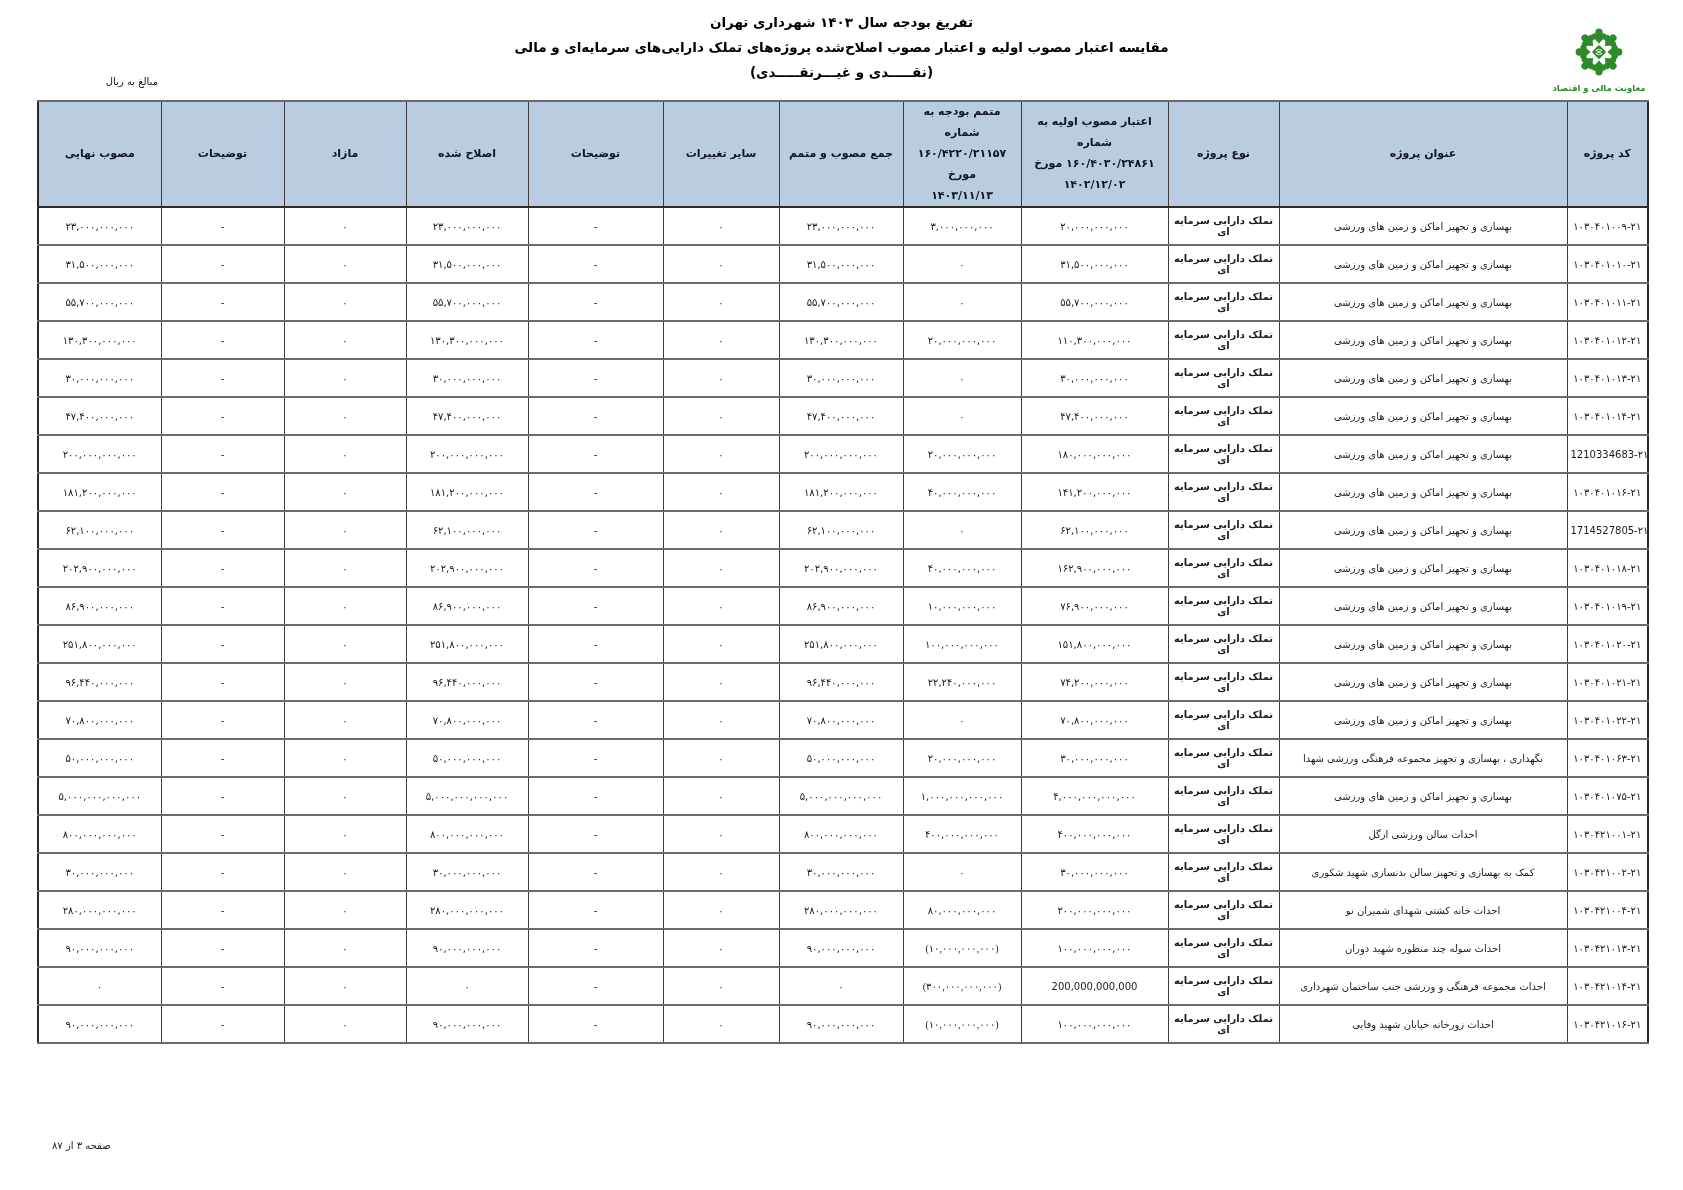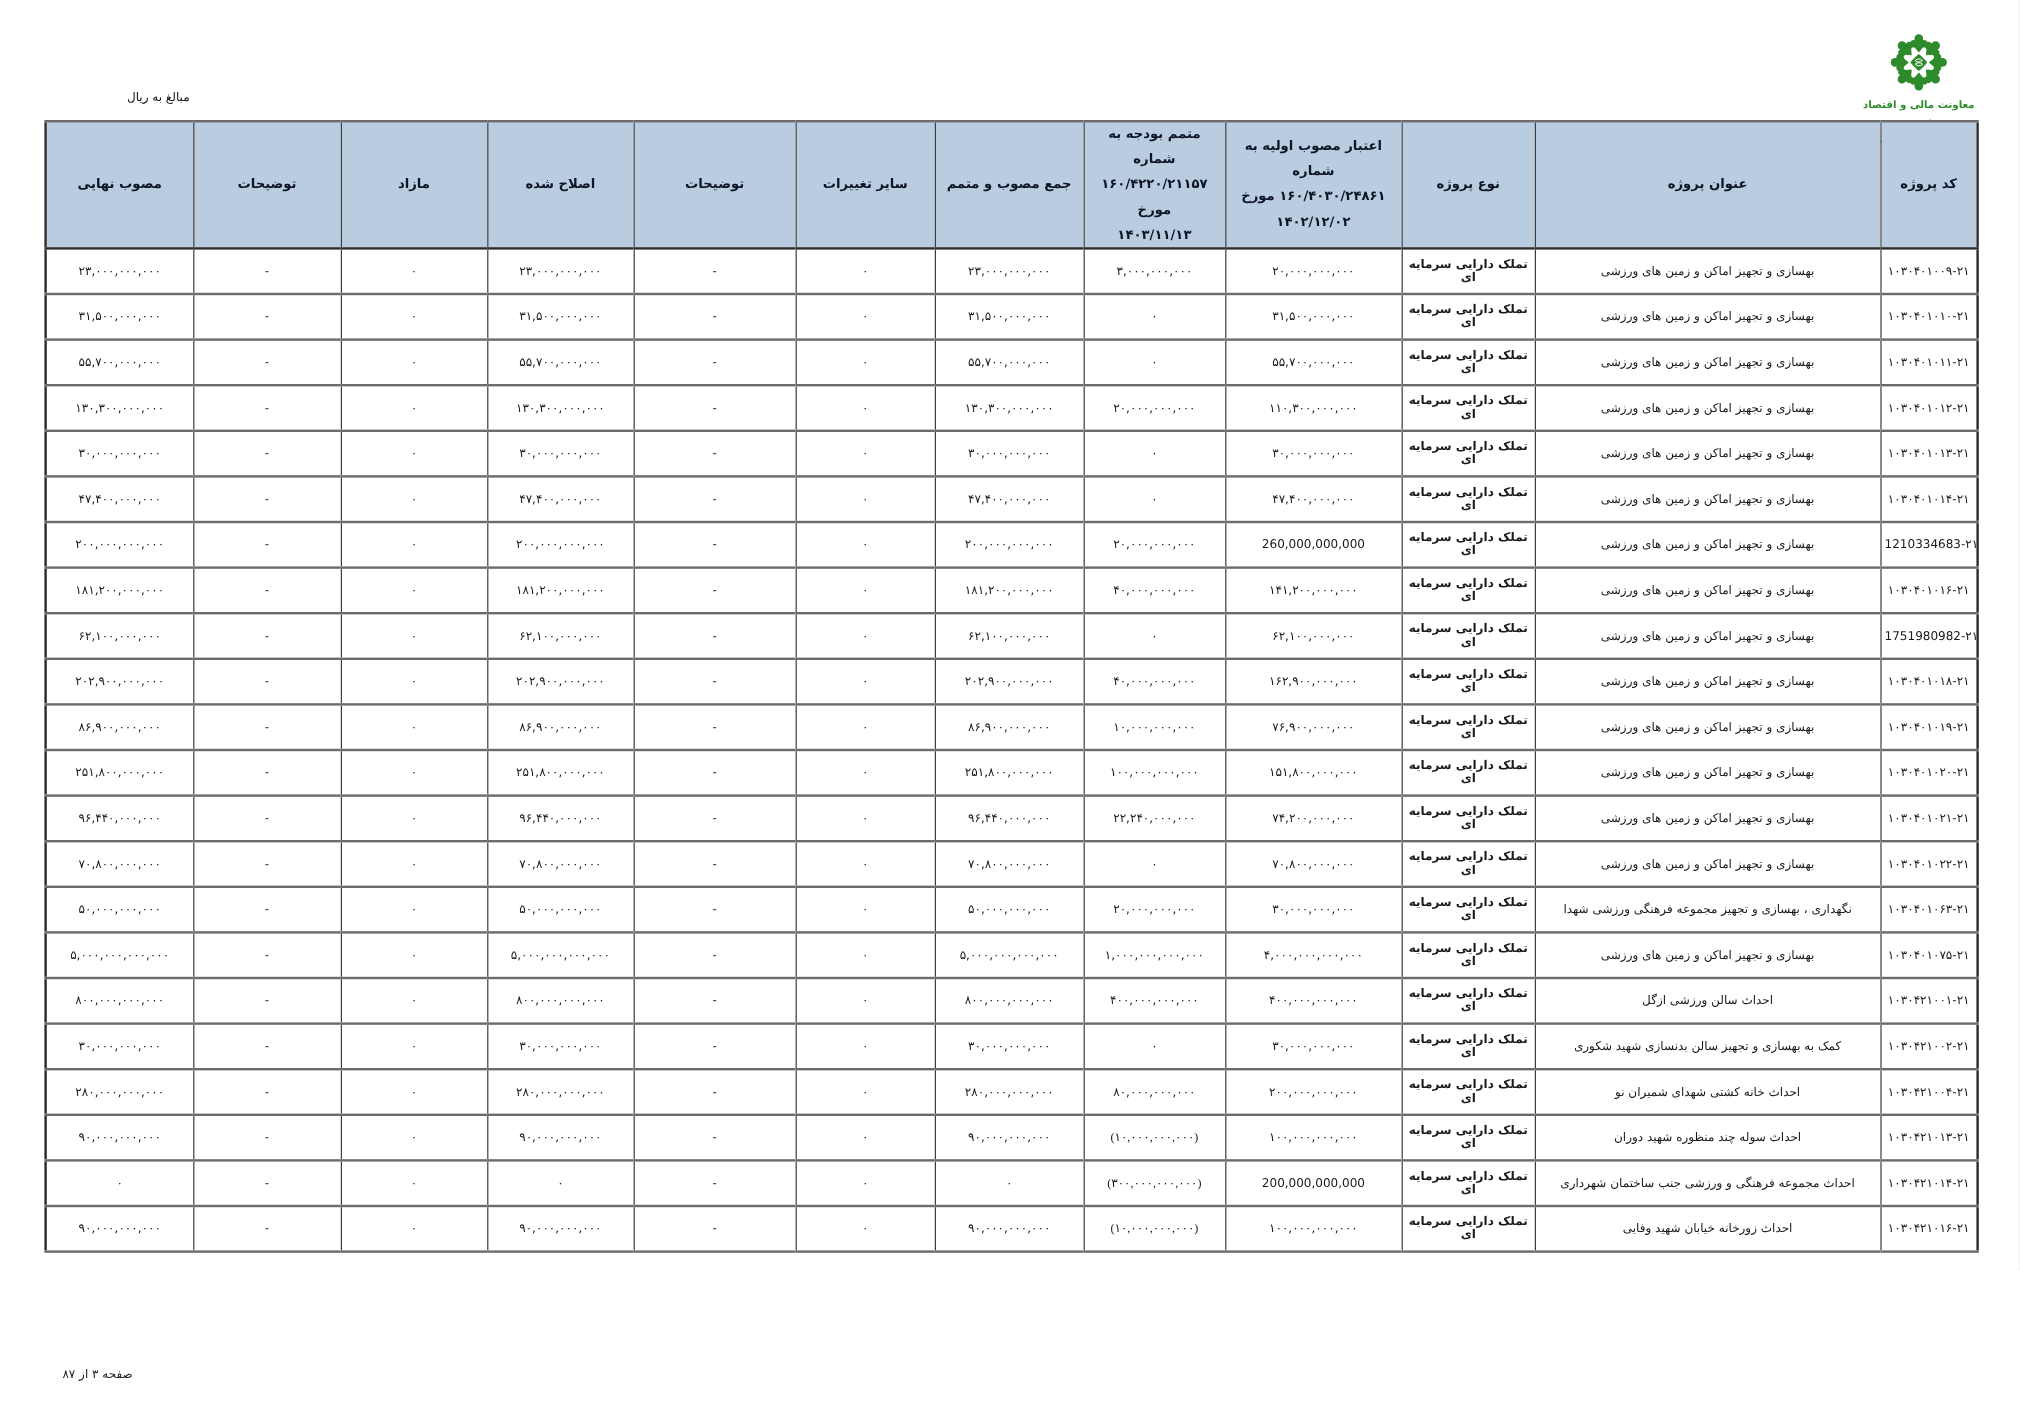--- a/index.html
+++ b/index.html
@@ -82,20 +82,25 @@
   col.colw-amended{width:122px;}
   col.colw-surplus{width:122px;}
   col.colw-notes_b{width:123px;}
   col.colw-final{width:123px;}
 </style>
 </head>
 <body>
 
 <div class="page">
 
+  <div class="titles">
+    <div class="title-line">تفریغ بودجه سال ۱۴۰۳ شهرداری تهران</div>
+    <div class="title-line">مقایسه اعتبار مصوب اولیه و اعتبار مصوب اصلاح‌شده پروژه‌های تملک دارایی‌های سرمایه‌ای و مالی</div>
+    <div class="title-line">(نقـــــدی و غیـــرنقـــــدی)</div>
+  </div>
 
   <div class="org-block">
     <span>
       <svg class="logo" viewBox="0 0 100 100" aria-hidden="true">
         <g fill="#2e8b2c">
           <g id="petal">
             <circle cx="50" cy="12" r="7"></circle>
             <circle cx="42" cy="20" r="6"></circle>
             <circle cx="58" cy="20" r="6"></circle>
             <path d="M50 8 L60 22 L50 34 L40 22 Z"></path>
@@ -236,21 +241,21 @@
             <td class="cell-notes_a">-</td>
             <td class="cell-amended">۴۷,۴۰۰,۰۰۰,۰۰۰</td>
             <td class="cell-surplus">۰</td>
             <td class="cell-notes_b">-</td>
             <td class="cell-final">۴۷,۴۰۰,۰۰۰,۰۰۰</td>
           </tr>
           <tr>
             <td class="cell-code">1210334683-۲۱</td>
             <td class="cell-title">بهسازی و تجهیز اماکن و زمین های ورزشی</td>
             <td class="cell-type">تملک دارایی سرمایه ای</td>
-            <td class="cell-initial">260,000,000,000</td>
+            <td class="cell-initial">۱۸۰,۰۰۰,۰۰۰,۰۰۰</td>
             <td class="cell-supplement">۲۰,۰۰۰,۰۰۰,۰۰۰</td>
             <td class="cell-total">۲۰۰,۰۰۰,۰۰۰,۰۰۰</td>
             <td class="cell-other">۰</td>
             <td class="cell-notes_a">-</td>
             <td class="cell-amended">۲۰۰,۰۰۰,۰۰۰,۰۰۰</td>
             <td class="cell-surplus">۰</td>
             <td class="cell-notes_b">-</td>
             <td class="cell-final">۲۰۰,۰۰۰,۰۰۰,۰۰۰</td>
           </tr>
           <tr>
@@ -261,21 +266,21 @@
             <td class="cell-supplement">۴۰,۰۰۰,۰۰۰,۰۰۰</td>
             <td class="cell-total">۱۸۱,۲۰۰,۰۰۰,۰۰۰</td>
             <td class="cell-other">۰</td>
             <td class="cell-notes_a">-</td>
             <td class="cell-amended">۱۸۱,۲۰۰,۰۰۰,۰۰۰</td>
             <td class="cell-surplus">۰</td>
             <td class="cell-notes_b">-</td>
             <td class="cell-final">۱۸۱,۲۰۰,۰۰۰,۰۰۰</td>
           </tr>
           <tr>
-            <td class="cell-code">1751980982-۲۱</td>
+            <td class="cell-code">1714527805-۲۱</td>
             <td class="cell-title">بهسازی و تجهیز اماکن و زمین های ورزشی</td>
             <td class="cell-type">تملک دارایی سرمایه ای</td>
             <td class="cell-initial">۶۲,۱۰۰,۰۰۰,۰۰۰</td>
             <td class="cell-supplement">۰</td>
             <td class="cell-total">۶۲,۱۰۰,۰۰۰,۰۰۰</td>
             <td class="cell-other">۰</td>
             <td class="cell-notes_a">-</td>
             <td class="cell-amended">۶۲,۱۰۰,۰۰۰,۰۰۰</td>
             <td class="cell-surplus">۰</td>
             <td class="cell-notes_b">-</td>

